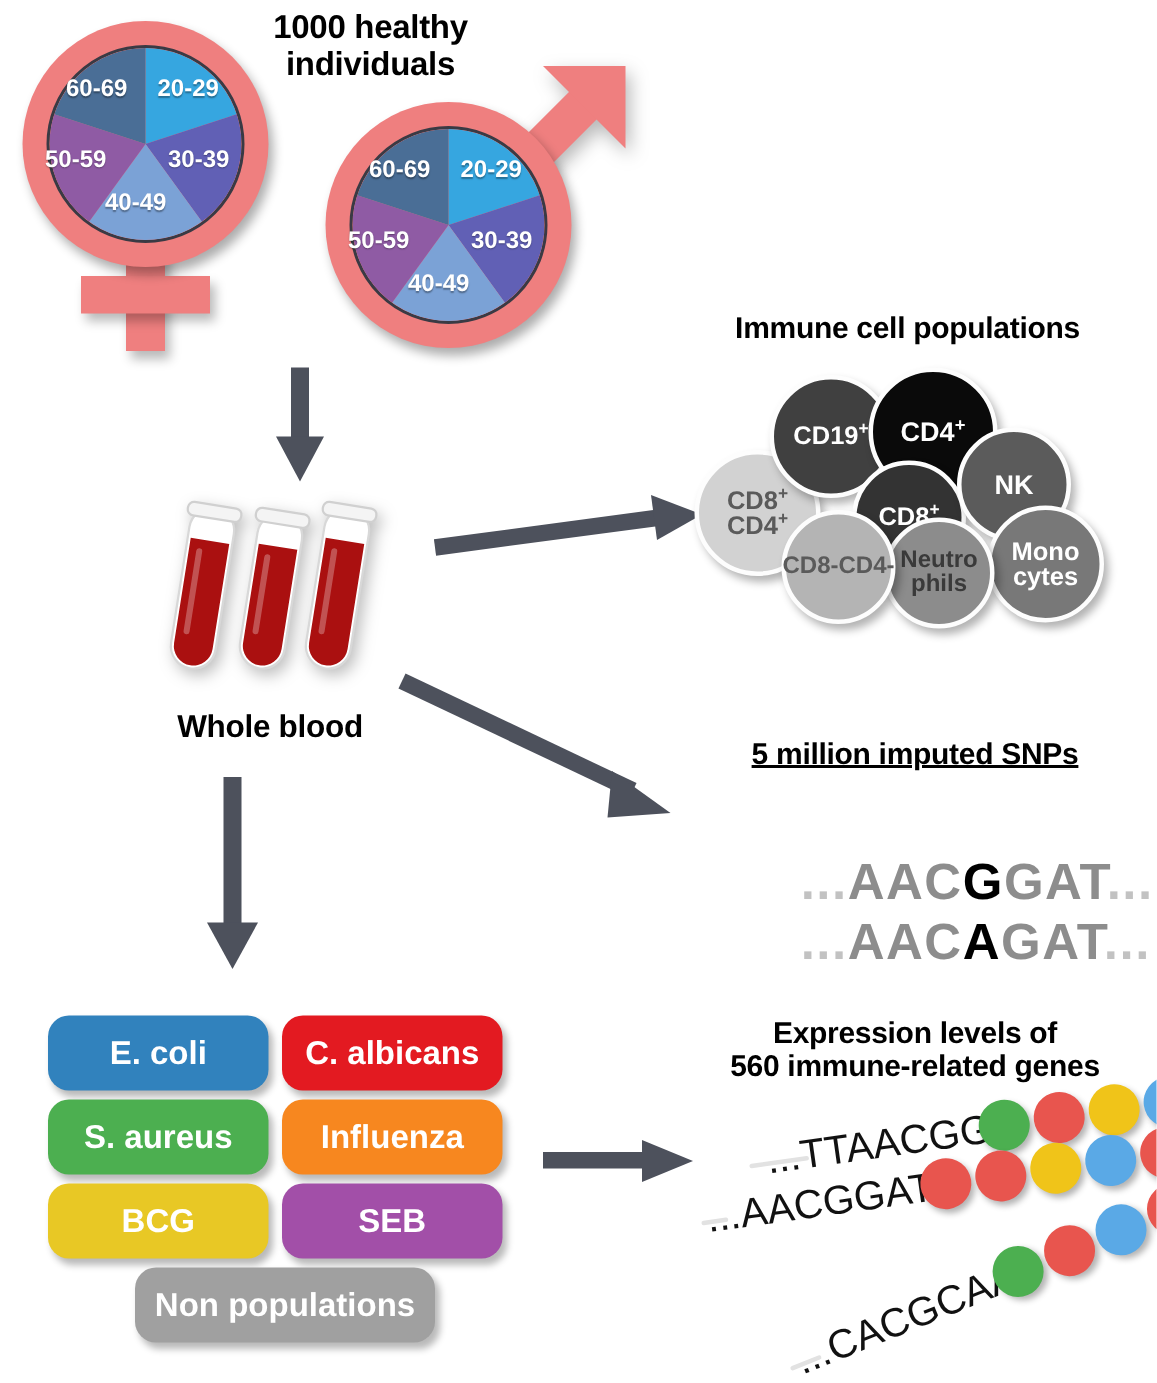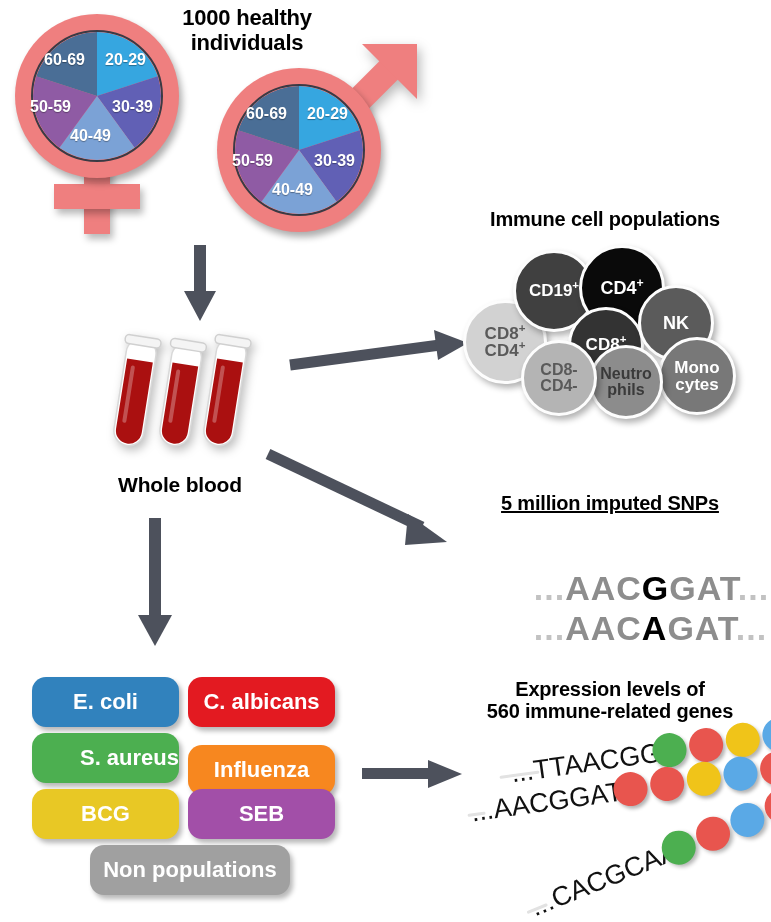--- a/index.html
+++ b/index.html
@@ -215,21 +215,21 @@
     <div class="cellcircle" style="left:203px;top:92px;width:78px;height:78px;background:#787878;color:#ffffff;font-size:17px;flex-direction:column;">
       <div>Mono</div>
       <div>cytes</div>
     </div>
 
     <div class="cellcircle" style="left:134px;top:100px;width:74px;height:74px;background:#8c8c8c;color:#3a3a3a;font-size:16px;flex-direction:column;">
       <div>Neutro</div>
       <div>phils</div>
     </div>
 
-    <div class="cellcircle" style="left:66px;top:95px;width:76px;height:76px;background:#b4b4b4;color:#5a5a5a;font-size:16px;flex-direction:column;">
+    <div class="cellcircle" style="left:66px;top:95px;width:76px;height:76px;background:#b4b4b4;color:#5a5a5a;font-size:16px;flex-direction:row;">
       <div>CD8-</div>
       <div>CD4-</div>
     </div>
   </div>
 
   <div class="abs hdr" style="left:460px;top:492px;width:300px;font-size:20px;text-decoration:underline;">5 million imputed SNPs</div>
 
   <div class="snpline" style="left:492px;top:530px;font-size:34px;letter-spacing:1px;">
     <span class="dim">...</span><span class="mid">AAC</span><span class="hit">G</span><span class="mid">GAT</span><span class="dim">...</span>
   </div>
@@ -237,24 +237,24 @@
   <div class="snpline" style="left:492px;top:570px;font-size:34px;letter-spacing:1px;">
     <span class="dim">...</span><span class="mid">AAC</span><span class="hit">A</span><span class="mid">GAT</span><span class="dim">...</span>
   </div>
 
   <div class="pill" style="left:188px;top:677px;width:147px;height:50px;background:#e31a21;font-size:22px;">
     <span>C. albicans</span>
   </div>
   <div class="pill" style="left:32px;top:677px;width:147px;height:50px;background:#3182bd;font-size:22px;">
     <span>E. coli</span>
   </div>
-  <div class="pill" style="left:32px;top:733px;width:147px;height:50px;background:#4caf50;font-size:22px;justify-content:flex-end;">
+  <div class="pill" style="left:32px;top:733px;width:147px;height:50px;background:#4caf50;font-size:22px;">
     <span>S. aureus</span>
   </div>
-  <div class="pill" style="left:188px;top:733px;width:147px;height:50px;background:#f7871f;font-size:22px;margin-top:12px;">
+  <div class="pill" style="left:188px;top:733px;width:147px;height:50px;background:#f7871f;font-size:22px;">
     <span>Influenza</span>
   </div>
   <div class="pill" style="left:32px;top:789px;width:147px;height:50px;background:#e8c825;font-size:22px;">
     <span>BCG</span>
   </div>
   <div class="pill" style="left:188px;top:789px;width:147px;height:50px;background:#a24fa8;font-size:22px;">
     <span>SEB</span>
   </div>
   <div class="pill" style="left:90px;top:845px;width:200px;height:50px;background:#a0a0a0;font-size:22px;">
     <span>Non populations</span>

